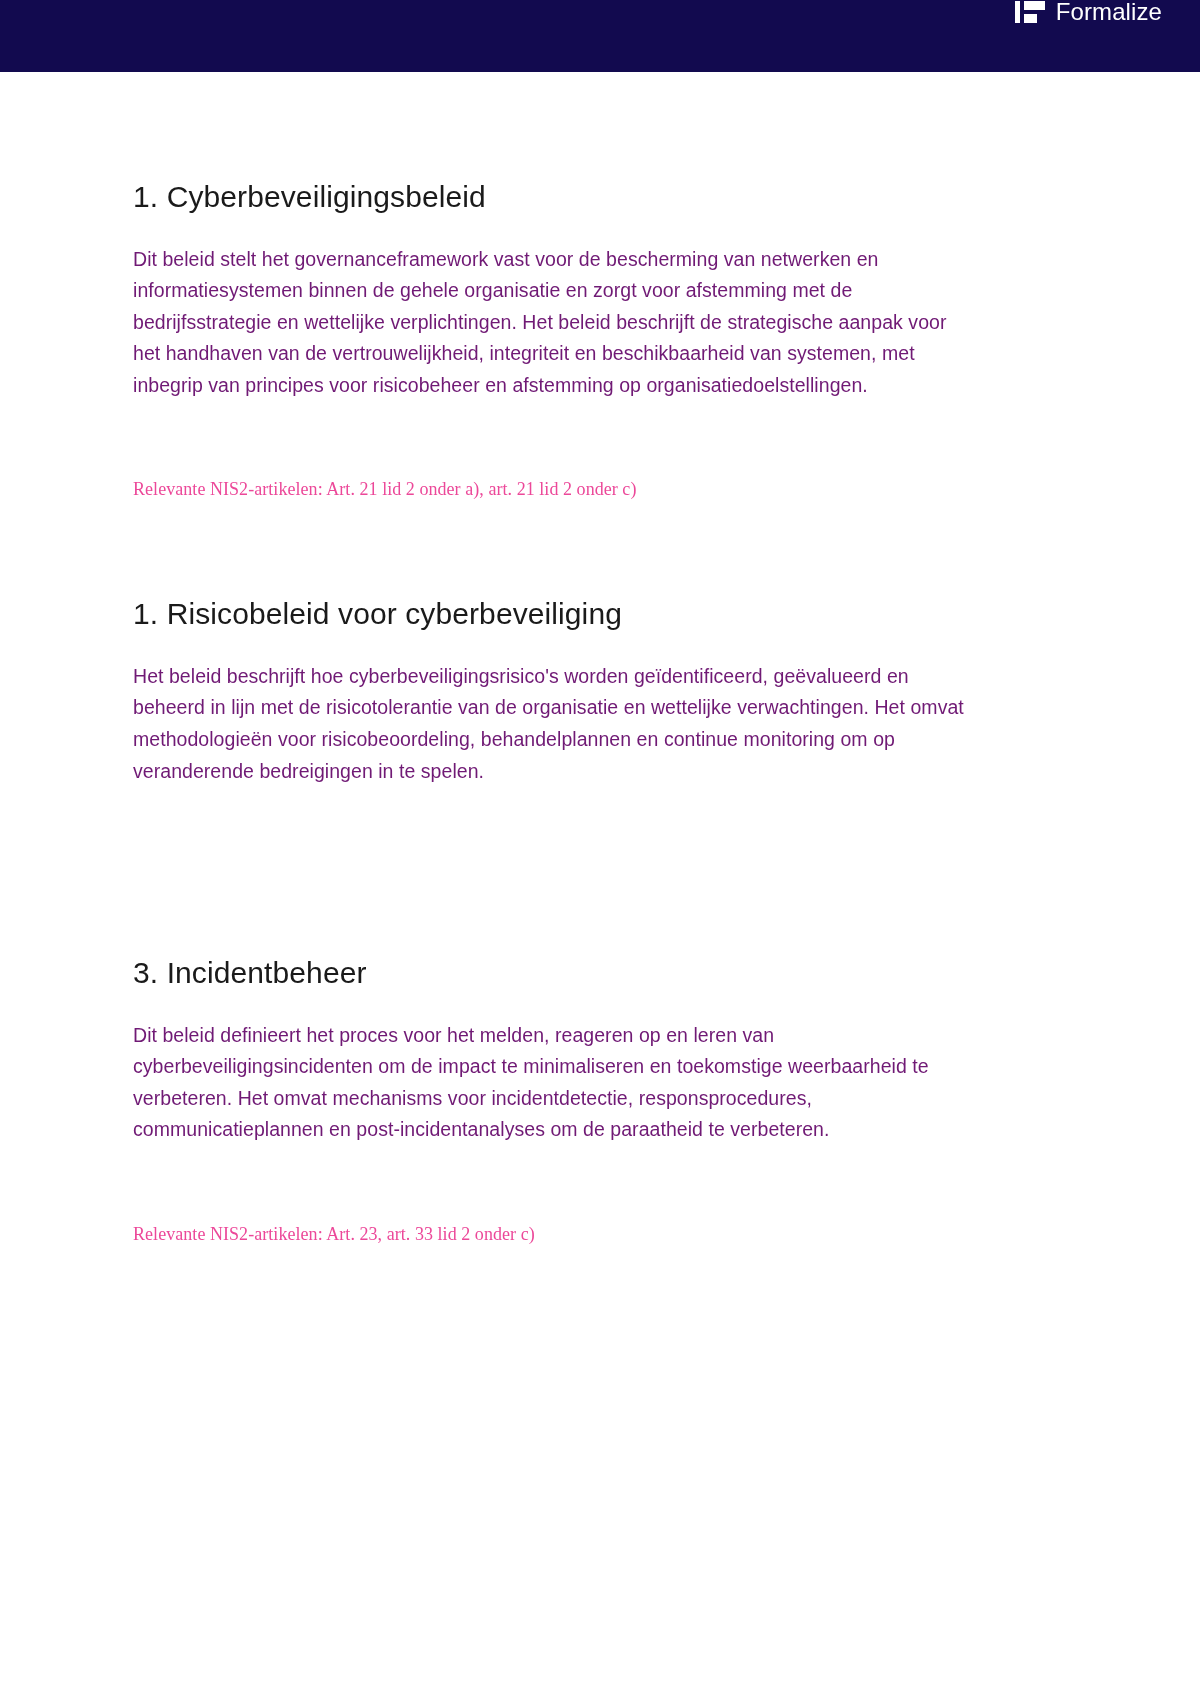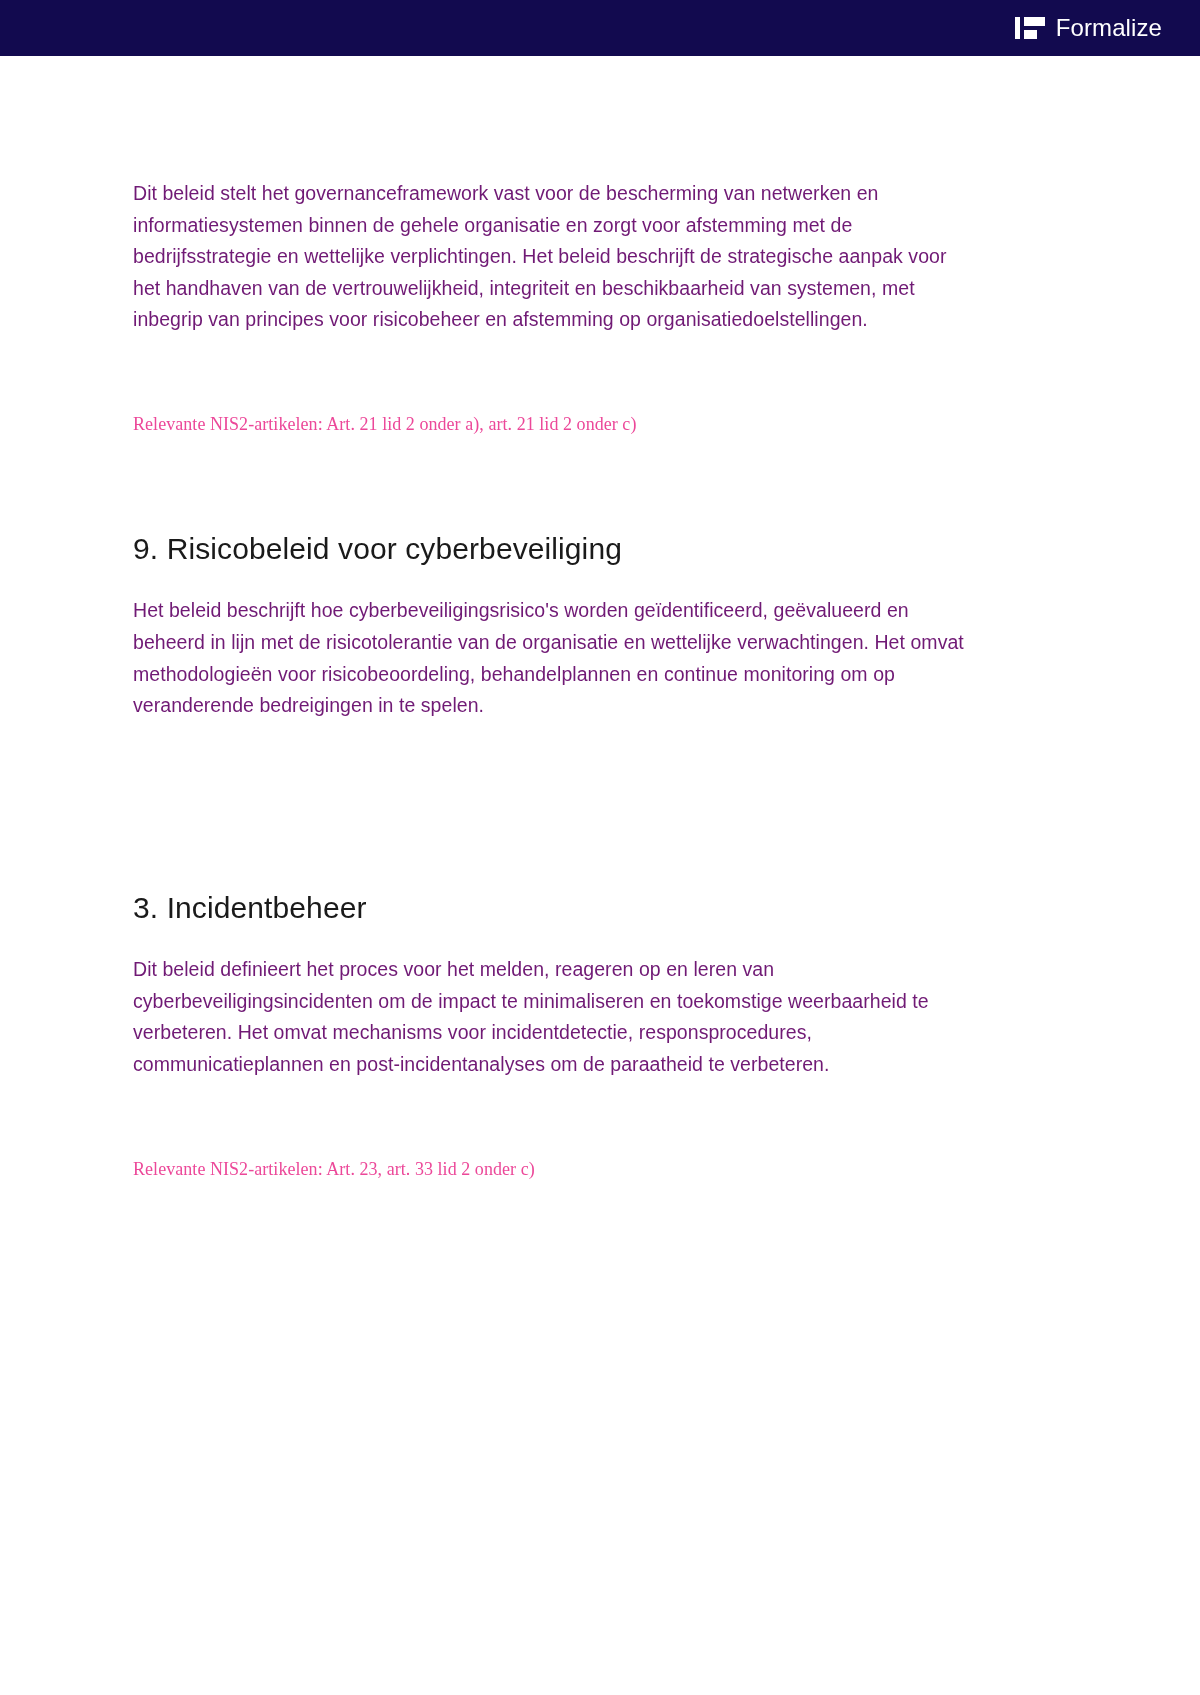--- a/index.html
+++ b/index.html
@@ -20,24 +20,24 @@
     overflow: hidden;
     box-sizing: border-box;
   }
 
   
   .header-bar {
     position: absolute;
     top: 0;
     left: 0;
     width: 1200px;
-    height: 56px;
+    height: 72px;
     background: #120a4f;
     display: flex;
-    align-items: center;
+    align-items: flex-start;
     justify-content: flex-end;
     box-sizing: border-box;
     padding-right: 38px;
   }
   .brand {
     display: flex;
     align-items: center;
     gap: 11px;
   }
   .brand-mark {
@@ -110,28 +110,29 @@
         <rect x="9" y="0" width="21" height="9" fill="#ffffff"></rect>
         <rect x="9" y="13" width="13" height="9" fill="#ffffff"></rect>
       </svg>
       <span class="brand-name">Formalize</span>
     </div>
   </div>
 
   <div class="doc">
 
     <section class="section">
+      <h2 class="section-heading">1. Cyberbeveiligingsbeleid</h2>
       <p class="section-body">Dit beleid stelt het governanceframework vast voor de bescherming van netwerken en informatiesystemen binnen de gehele organisatie en zorgt voor afstemming met de bedrijfsstrategie en wettelijke verplichtingen. Het beleid beschrijft de strategische aanpak voor het handhaven van de vertrouwelijkheid, integriteit en beschikbaarheid van systemen, met inbegrip van principes voor risicobeheer en afstemming op organisatiedoelstellingen.</p>
       <div class="gap-after-body"></div>
       <p class="section-ref">Relevante NIS2-artikelen: Art. 21 lid 2 onder a), art. 21 lid 2 onder c)</p>
       <div class="gap-after-ref"></div>
     </section>
 
     <section class="section">
-      <h2 class="section-heading">9. Risicobeleid voor cyberbeveiliging</h2>
+      <h2 class="section-heading">1. Risicobeleid voor cyberbeveiliging</h2>
       <p class="section-body">Het beleid beschrijft hoe cyberbeveiligingsrisico's worden geïdentificeerd, geëvalueerd en beheerd in lijn met de risicotolerantie van de organisatie en wettelijke verwachtingen. Het omvat methodologieën voor risicobeoordeling, behandelplannen en continue monitoring om op veranderende bedreigingen in te spelen.</p>
       <div class="gap-after-body"></div>
       <div class="gap-after-ref"></div>
     </section>
 
     <section class="section">
       <h2 class="section-heading">3. Incidentbeheer</h2>
       <p class="section-body">Dit beleid definieert het proces voor het melden, reageren op en leren van cyberbeveiligingsincidenten om de impact te minimaliseren en toekomstige weerbaarheid te verbeteren. Het omvat mechanisms voor incidentdetectie, responsprocedures, communicatieplannen en post-incidentanalyses om de paraatheid te verbeteren.</p>
       <div class="gap-after-body"></div>
       <p class="section-ref">Relevante NIS2-artikelen: Art. 23, art. 33 lid 2 onder c)</p>

